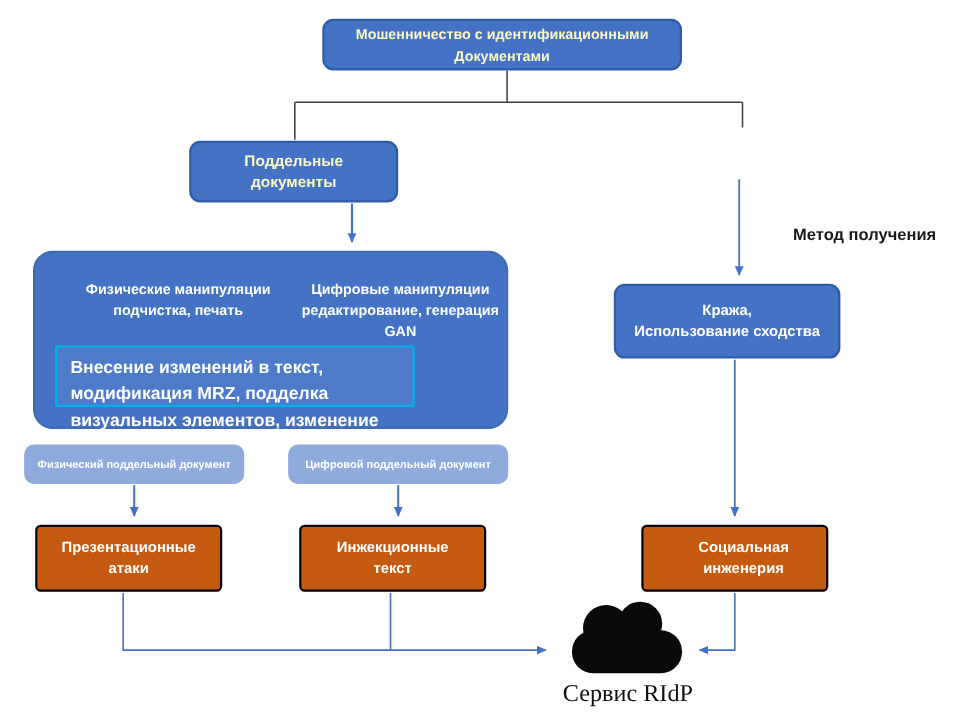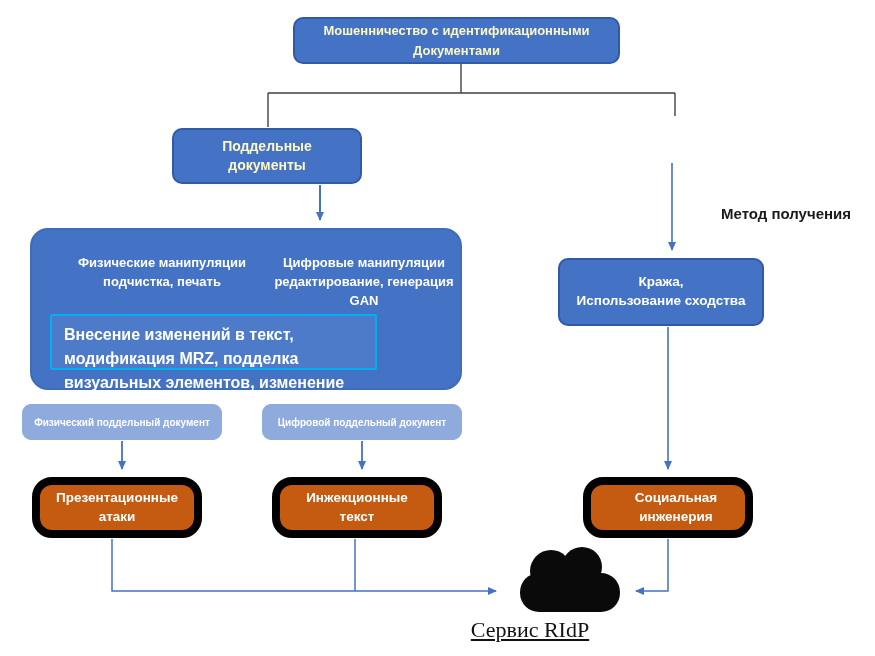--- a/index.html
+++ b/index.html
@@ -73,41 +73,40 @@
   .light-node {
     background: #8FAADC;
     border: 1px solid #8FAADC;
     border-radius: 9px;
     color: #ffffff;
     font-size: 10px;
     font-weight: 600;
   }
   .orange-node {
     background: #C55A11;
-    border: 8px solid #000000;
-    border-radius: 20px;
+    border: 2px solid #000000;
+    border-radius: 5px;
     color: #ffffff;
     font-size: 13.5px;
     font-weight: 600;
     line-height: 1.35;
   }
   .flow-label {
     position: absolute;
     color: #1a1a1a;
     font-size: 15px;
     font-weight: bold;
     white-space: nowrap;
   }
   .service-label {
     position: absolute;
     font-family: "Liberation Serif", serif;
     font-size: 22px;
     color: #111111;
-    text-align: center;
-    text-decoration: underline;
+    text-align: right;
   }
 </style>
 </head>
 <body>
 
 <div class="canvas">
 
   <svg class="connectors" width="875" height="656" viewBox="0 0 875 656" xmlns="http://www.w3.org/2000/svg">
     <defs>
       <marker id="arrowBlue" markerWidth="11" markerHeight="10" refX="8" refY="4" orient="auto" markerUnits="userSpaceOnUse">

